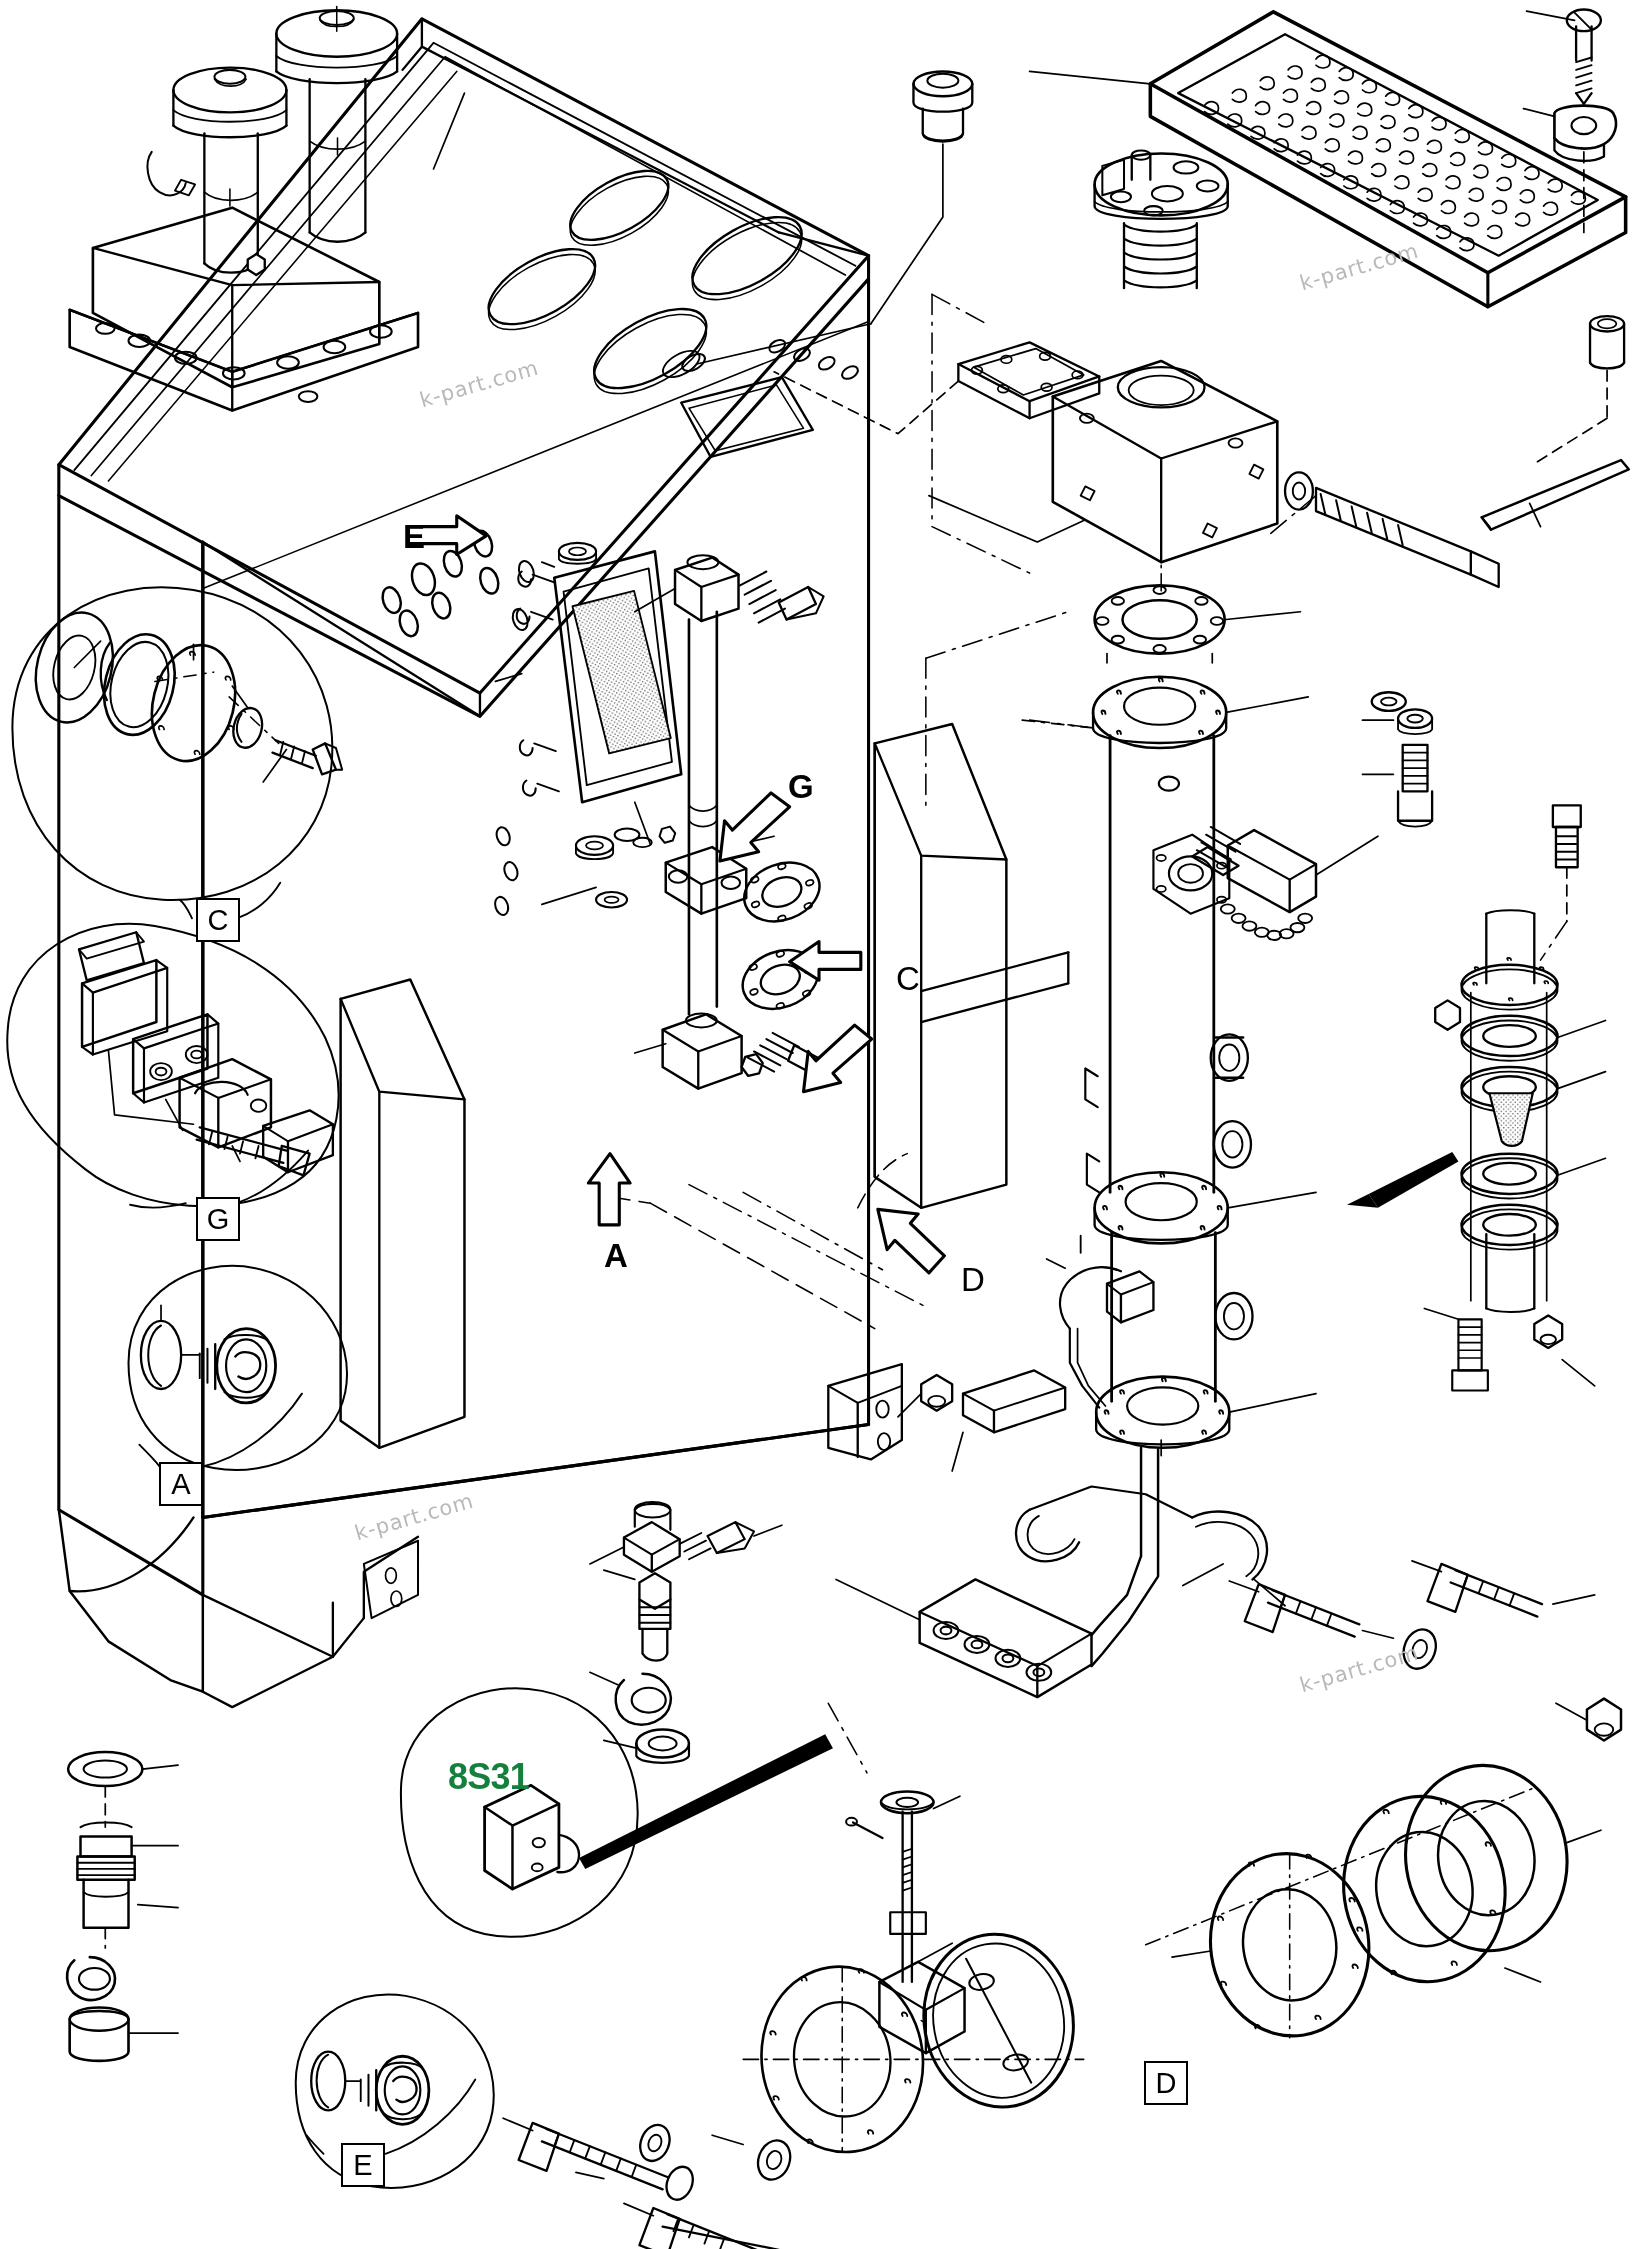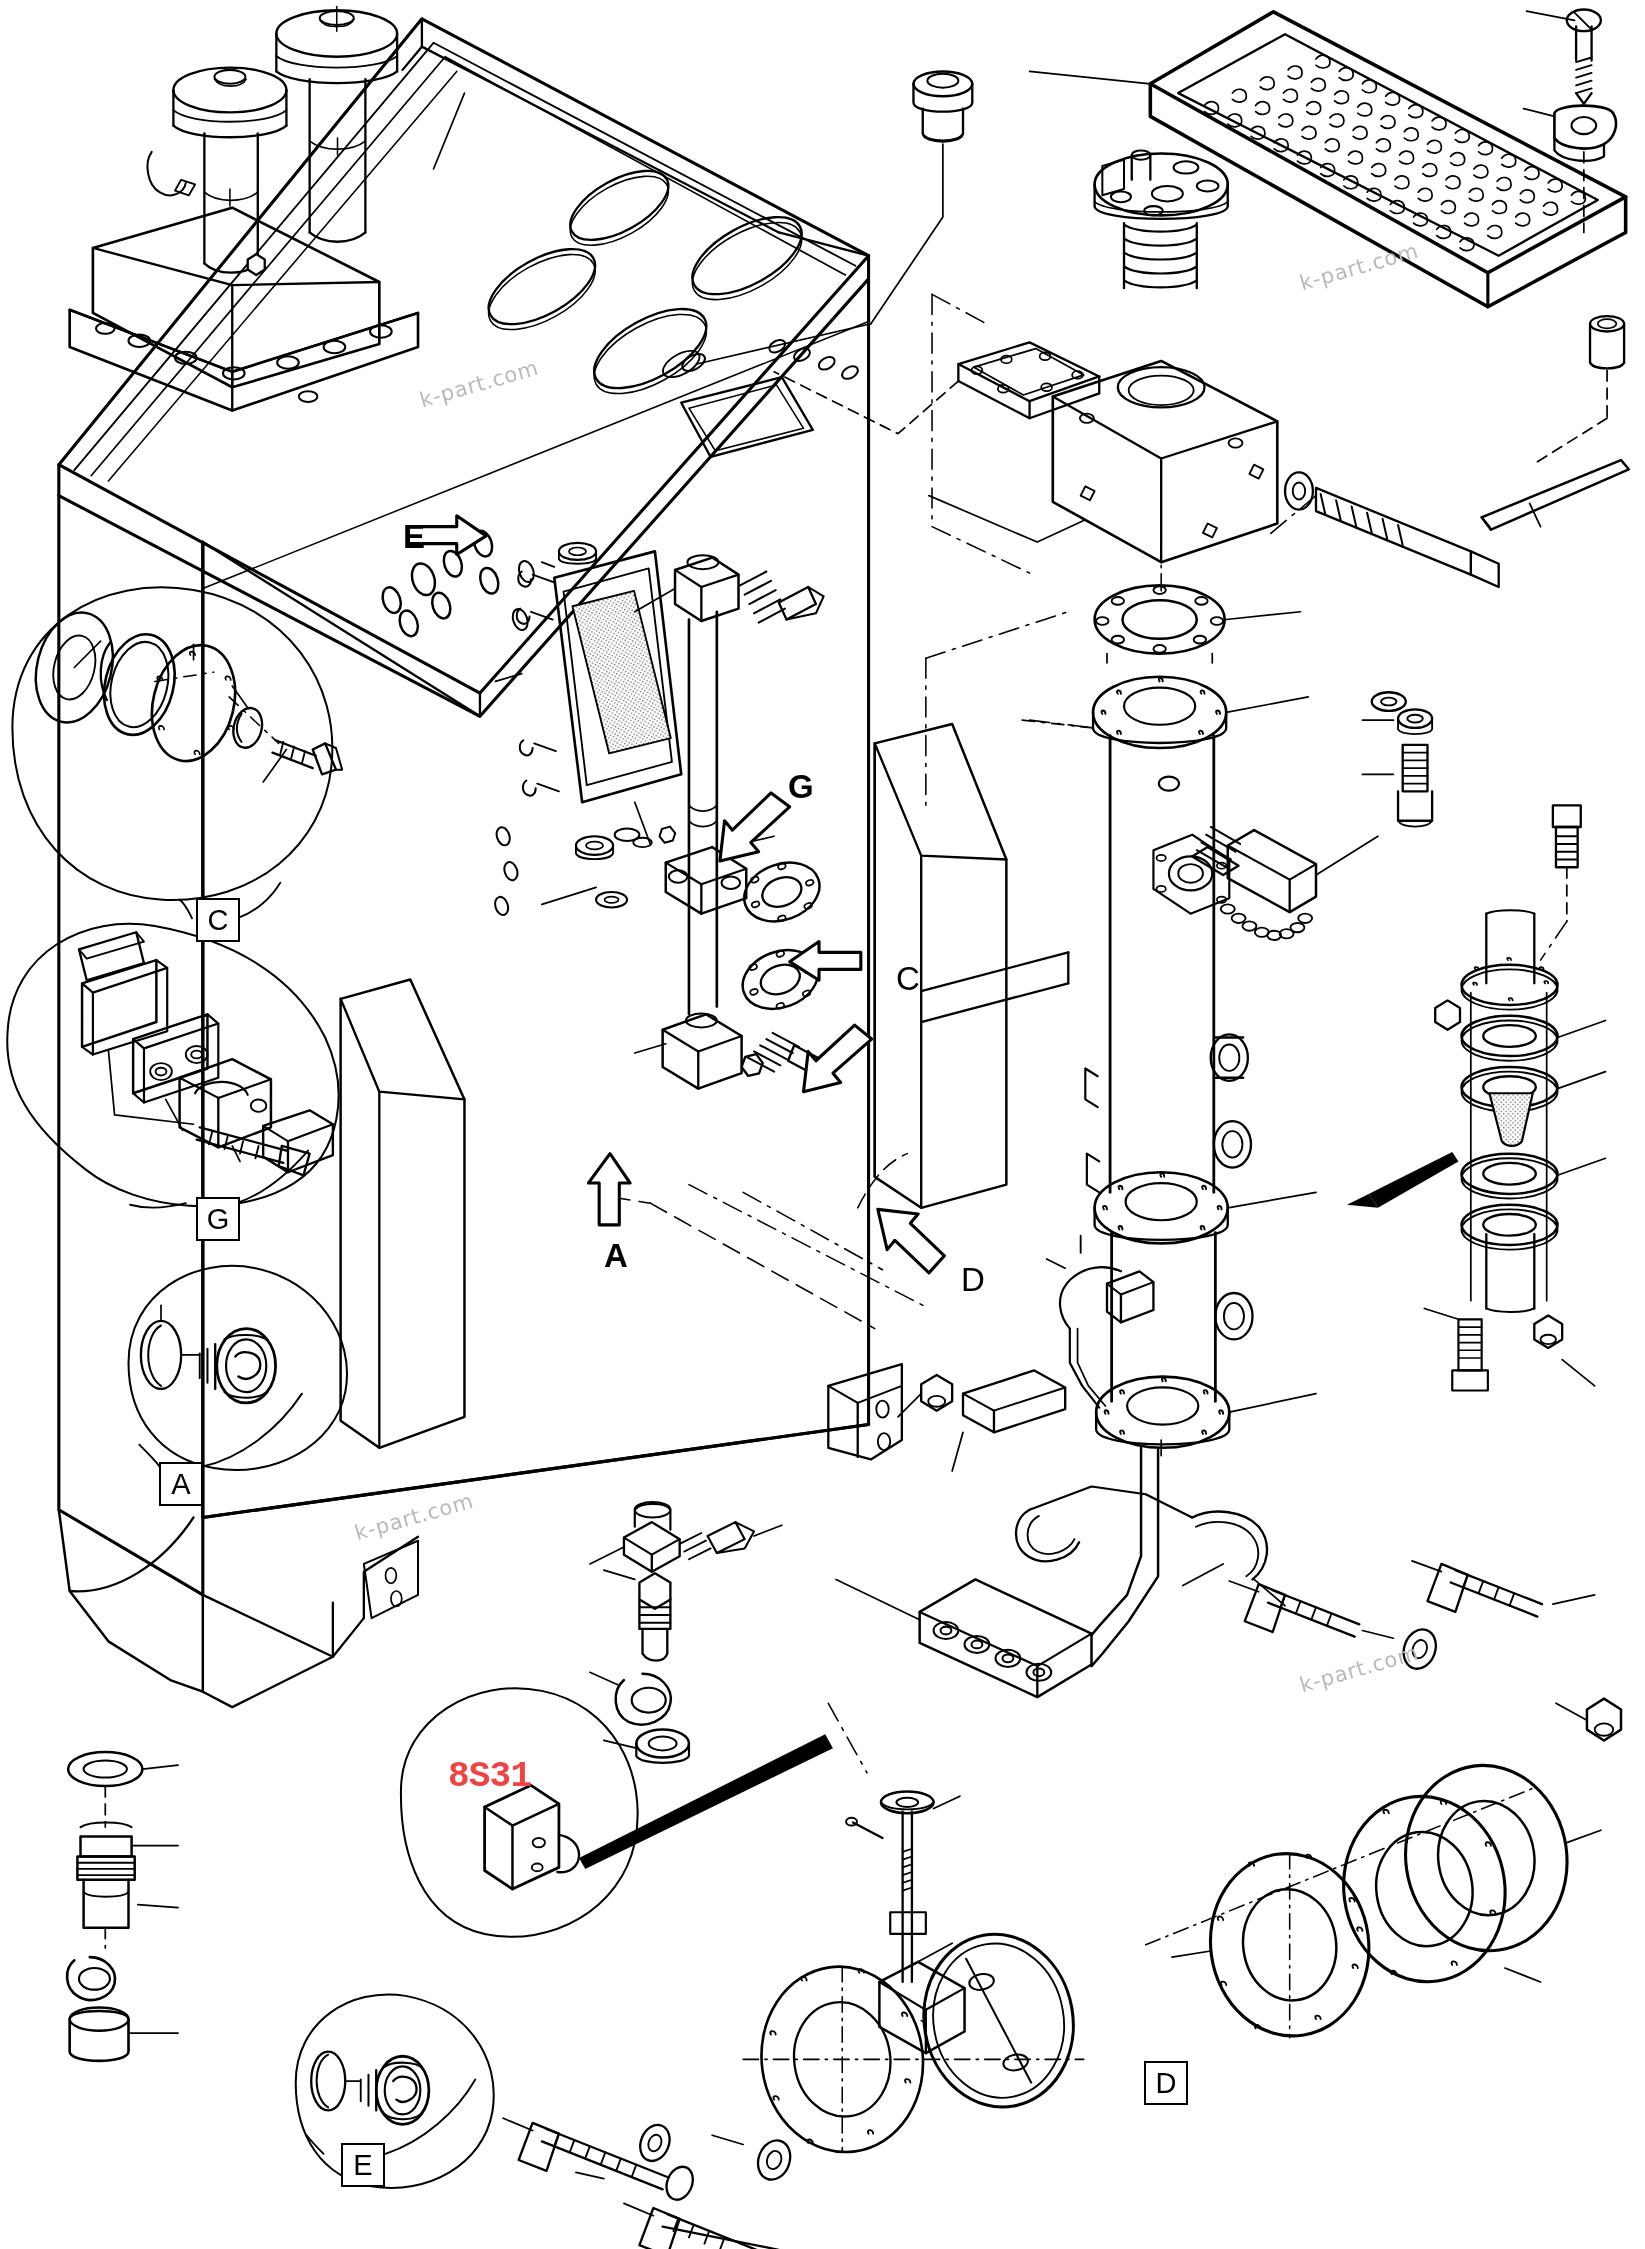--- a/index.html
+++ b/index.html
@@ -36,24 +36,24 @@
   .plainlbl{
     position:absolute;
     font-family:"Liberation Sans",sans-serif;
     font-size:33px;
     font-weight:700;
     color:#000;
     line-height:1;
   }
   .codelbl{
     position:absolute;
-    font-family:Liberation Mono, monospace;
+    font-family:Liberation Sans, sans-serif;
     font-size:36px;
     font-weight:700;
-    color:#ef4444;
+    color:#15803d;
     letter-spacing:-0.8px;
     line-height:1;
   }
 </style>
 </head>
 <body>
 
 <div id="page">
 
   <svg id="canvas" viewBox="0 0 2125 2906" xmlns="http://www.w3.org/2000/svg">

